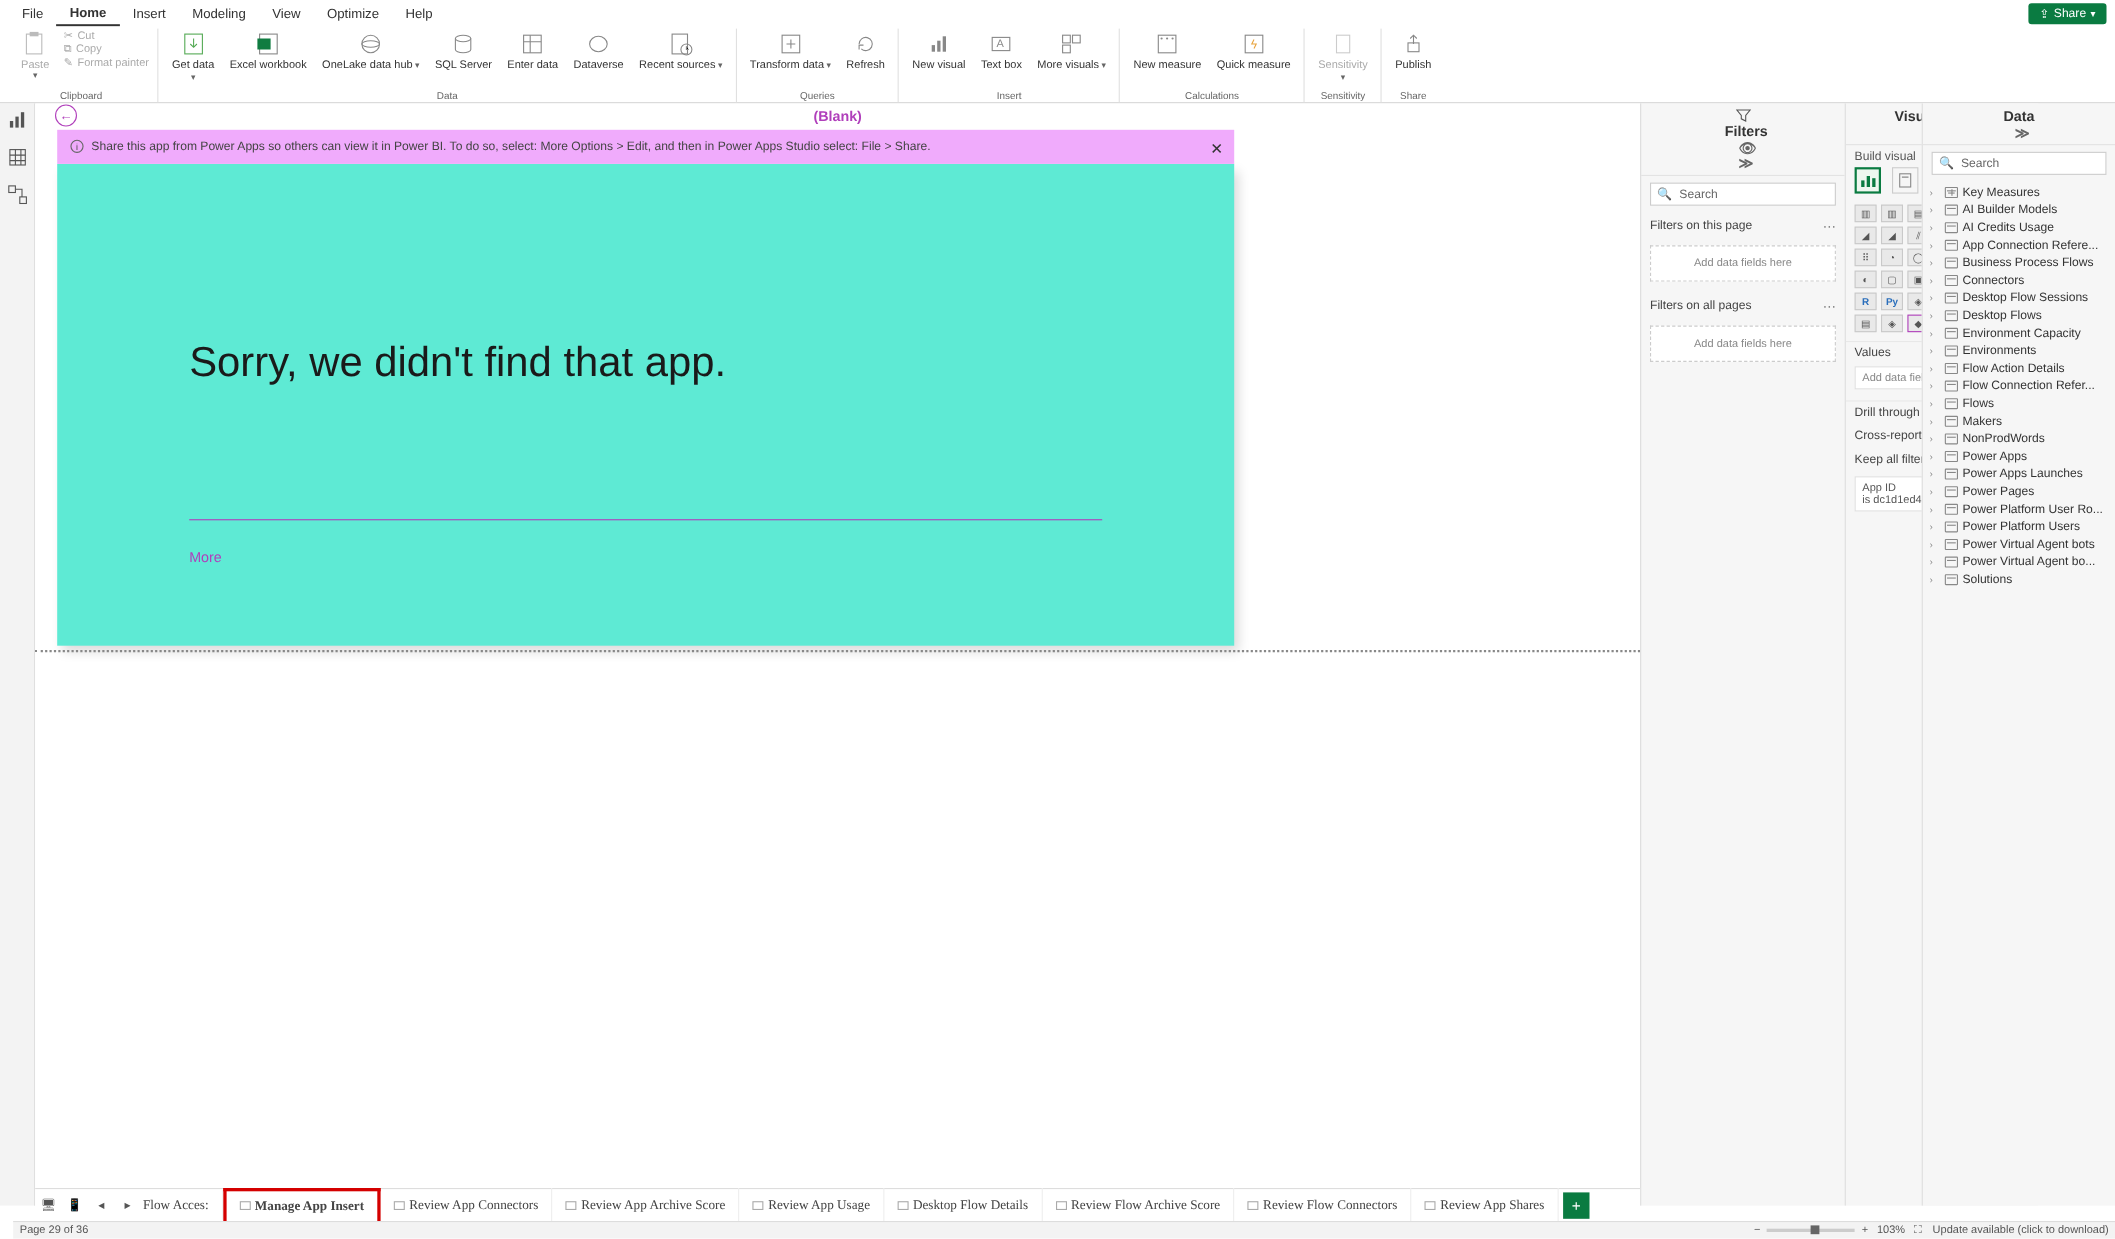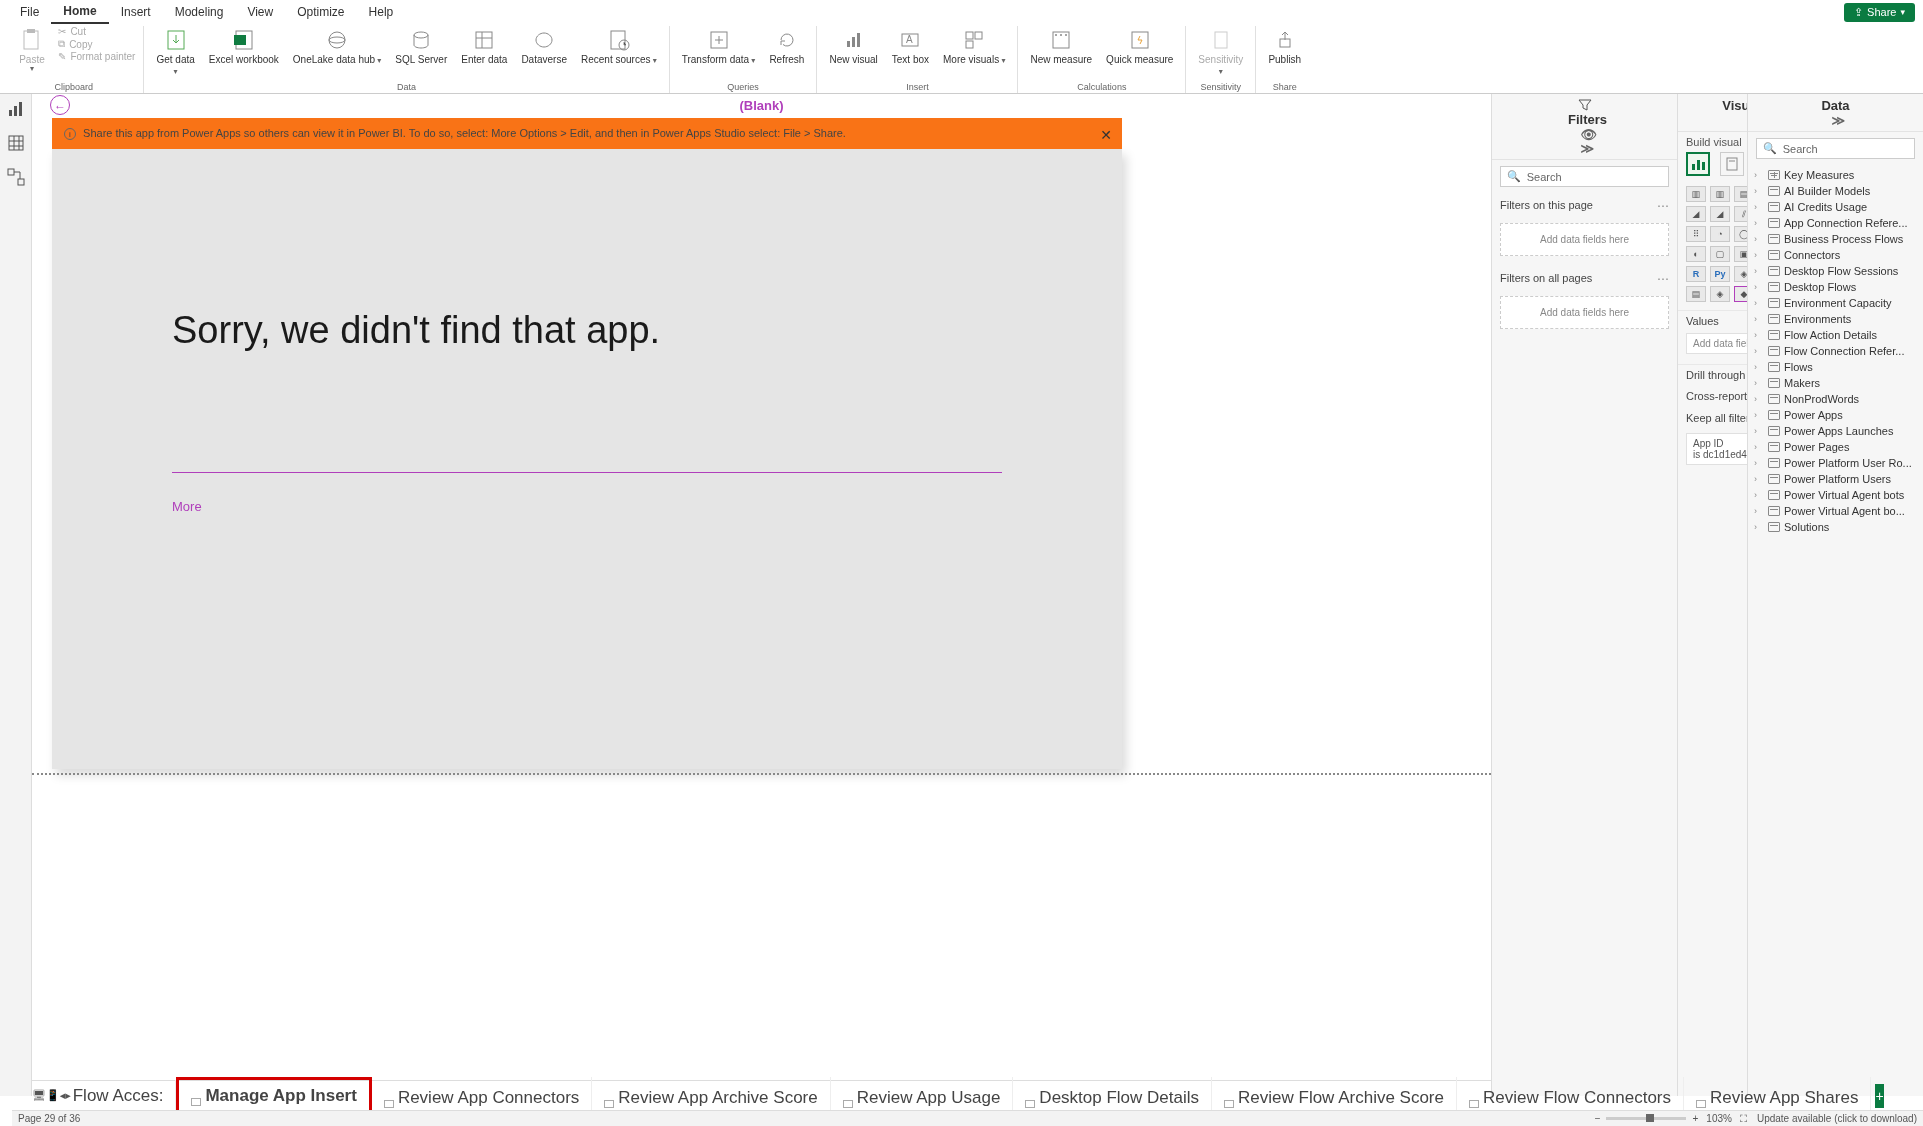--- a/index.html
+++ b/index.html
@@ -30,24 +30,24 @@
 .leftrail .lricon { width: 18px; height: 18px; color: #555; cursor: pointer; }
 
 
 .main { position: absolute; left: 32px; top: 94px; right: 432px; bottom: 46px; background: #fff; }
 .title-row { height: 22px; display: flex; align-items: center; padding-left: 18px; }
 .back-btn { width: 20px; height: 20px; border: 1px solid #b03fbb; border-radius: 50%; display: flex; align-items: center; justify-content: center; color: #b03fbb; cursor: pointer; font-size: 12px; }
 .report-title { flex: 1; text-align: center; color: #b03fbb; font-weight: 600; font-size: 13px; margin-left: -38px; }
 
 .visual-container { margin: 2px 0 0 20px; width: 1070px; }
 .visual-header { background: #b03fbb; color: #fff; padding: 4px 10px; font-size: 13px; }
-.visual-info { background: #f97316; padding: 8px 32px 8px 12px; font-size: 11px; color: #444; position: relative; line-height: 1.4; }
+.visual-info { background: #f0abfc; padding: 8px 32px 8px 12px; font-size: 11px; color: #444; position: relative; line-height: 1.4; }
 .visual-info .info-i { display: inline-block; width: 12px; height: 12px; border: 1px solid #666; border-radius: 50%; font-size: 8px; text-align: center; line-height: 12px; margin-right: 4px; }
 .visual-info .close-x { position: absolute; right: 10px; top: 8px; font-size: 14px; cursor: pointer; color: #333; }
-.visual-body { background: #e5e5e5; height: 620px; box-shadow: 4px 6px 10px rgba(0,0,0,0.15); padding: 40px 120px; }
+.visual-body { background: #5eead4; height: 438px; box-shadow: 4px 6px 10px rgba(0,0,0,0.15); padding: 40px 120px; }
 .notfound { font-size: 38px; font-weight: 400; color: #1a1a1a; margin-top: 120px; }
 .notfound-sep { border-bottom: 1px solid #b03fbb; margin-top: 120px; width: 830px; }
 .more-link { color: #b03fbb; font-size: 13px; margin-top: 26px; cursor: pointer; display: inline-block; }
 .dotted-edge { border-top: 2px dotted #888; margin-top: 4px; }
 
 
 .rpane { position: absolute; top: 94px; bottom: 30px; background: #f6f6f6; border-left: 1px solid #ddd; display: flex; flex-direction: column; }
 .filters-pane { right: 246px; width: 186px; }
 .viz-pane { right: 70px; width: 176px; }
 .data-pane { right: 0; width: 176px; }
@@ -79,21 +79,21 @@
 .data-list { padding: 2px 4px; overflow:auto; }
 .data-item { display: flex; align-items: center; gap: 4px; padding: 2px 2px; font-size: 11px; color: #333; cursor: pointer; white-space: nowrap; overflow: hidden; text-overflow: ellipsis; }
 .data-item .exp { color: #888; font-size: 9px; width: 10px; }
 .data-item .tico { width: 12px; height: 10px; border: 1px solid #888; border-radius: 1px; position: relative; }
 .data-item .tico::before { content: ""; position: absolute; left: 1px; right: 1px; top: 2px; border-top: 1px solid #888; }
 .data-item.kmeas .tico { border-style: solid; background: linear-gradient(#888,#888) center/6px 1px no-repeat, linear-gradient(#888,#888) center/1px 6px no-repeat; }
 
 
 .pagebar { position: absolute; left: 32px; right: 432px; bottom: 16px; height: 30px; display: flex; align-items: center; border-top: 1px solid #ddd; background: #fff; }
 .pgnav { width: 24px; text-align: center; font-size: 11px; color: #555; cursor: pointer; }
-.pgtab { padding: 6px 12px; font-size: 17px; color: #444; border-right: 1px solid #eee; display: flex; align-items: flex-end; gap: 4px; cursor: pointer; white-space: nowrap; }
+.pgtab { padding: 6px 12px; font-size: 12px; color: #444; border-right: 1px solid #eee; display: flex; align-items: center; gap: 4px; cursor: pointer; white-space: nowrap; font-family: Liberation Serif, serif; }
 .pgtab.active { font-weight: 600; border-bottom: 2px solid #0a7b41; }
 .pgtab .tabicon { width: 10px; height: 8px; border: 1px solid #aaa; }
 .addpage { width: 24px; height: 24px; background: #0a7b41; color: #fff; display: flex; align-items: center; justify-content: center; font-size: 14px; margin-left: 4px; cursor: pointer; }
 .highlight-box { border: 3px solid #d40000; }
 
 
 .statusbar { position: absolute; left: 12px; right: 0; bottom: 0; height: 16px; background: #f3f3f3; border-top: 1px solid #ddd; display: flex; align-items: center; padding: 0 6px; font-size: 10px; color: #555; }
 .statusbar .sspacer { flex: 1; }
 .zoom-slider { width: 80px; height: 3px; background: #ccc; margin: 0 6px; position: relative; }
 .zoom-slider .zknob { width: 8px; height: 8px; background: #666; position: absolute; top: -3px; left: 40px; }

